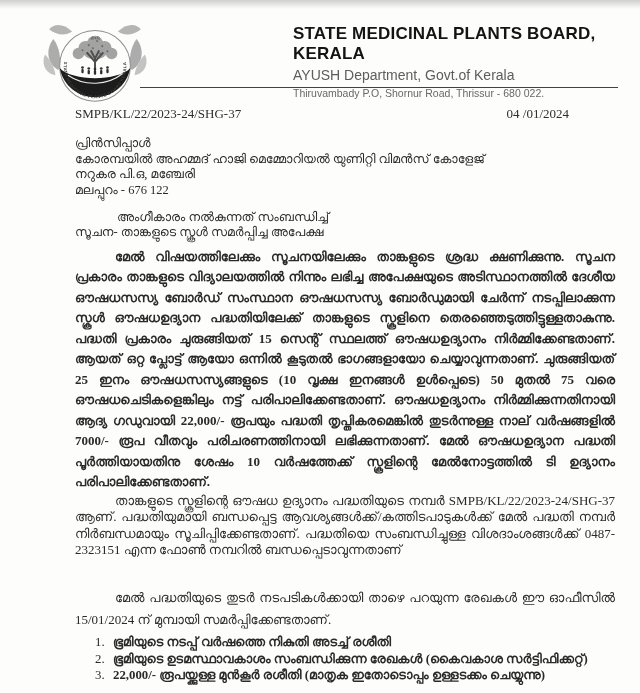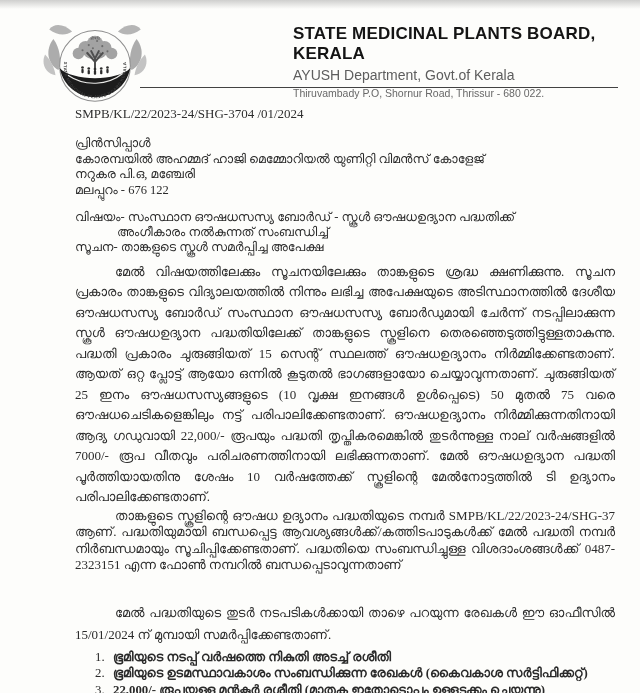--- a/index.html
+++ b/index.html
@@ -26,35 +26,35 @@
   }
   .org-name { font-size:17px; font-weight:bold; color:#141414; letter-spacing:.2px; line-height:1.15; }
   .org-dept { font-size:14px; color:#5d5d5d; margin-top:4px; }
   .org-addr { font-size:10.5px; color:#686868; margin-top:4px; }
   .head-rule {
     position:absolute; left:140px; right:22px; top:87px;
     border-top:1.7px solid #424242;
   }
   
   .ref-row {
-    position:absolute; left:75px; right:80px; top:106px;
-    display:flex; 
+    position:absolute; left:75px; right:71px; top:106px;
+    display:flex; justify-content:space-between;
     font-size:13px; color:#2e2e2e;
   }
   
   .content {
     position:absolute; left:75px; right:25px; top:136px;
     font-size:13px; color:#2a2a2a;
   }
   .recipient { font-size:12.5px; line-height:15.6px;font-family:Liberation Serif, serif; }
   .salutation { margin-top:21px; font-size:13px; }
   .subject { margin-top:12px; font-size:12.5px; line-height:14.8px; }
   .subject .indent2 { padding-left:42px; }
   .para { text-align:justify; text-indent:40px; }
-  .para-1 { margin-top:7px; line-height:20.5px; }
+  .para-1 { margin-top:7px; line-height:20.5px;font-weight:bold; }
   .para-2 { line-height:16.5px; }
   .para-3 { margin-top:28px; line-height:22px; }
   .doc-list { margin-top:3px; padding-left:20px; }
   .doc-item { display:flex; line-height:16.6px; font-size:12.8px; }
   .doc-num { width:18px; flex:0 0 18px; }
   .doc-text { flex:1; text-align:justify;font-weight:bold; }
 </style>
 </head>
 <body>
 
@@ -138,21 +138,20 @@
   <div class="content">
     <div class="recipient">
       <div>പ്രിൻസിപ്പാൾ</div>
       <div>കോരമ്പയിൽ അഹമ്മദ് ഹാജി മെമ്മോറിയൽ യുണിറ്റി വിമൻസ് കോളേജ്</div>
       <div>നറുകര പി.ഒ, മഞ്ചേരി</div>
       <div>മലപ്പുറം - 676 122</div>
     </div>
 
 
     <div class="subject">
-      <div>വിഷയം- സംസ്ഥാന ഔഷധസസ്യ ബോർഡ് - സ്കൂൾ ഔഷധഉദ്യാന പദ്ധതിക്ക്</div>
       <div class="indent2">അംഗീകാരം നൽകുന്നത് സംബന്ധിച്ച്</div>
       <div>സൂചന- താങ്കളുടെ സ്കൂൾ സമർപ്പിച്ച അപേക്ഷ</div>
     </div>
 
     <div class="para para-1">മേൽ വിഷയത്തിലേക്കും സൂചനയിലേക്കും താങ്കളുടെ ശ്രദ്ധ ക്ഷണിക്കുന്നു. സൂചന പ്രകാരം താങ്കളുടെ വിദ്യാലയത്തിൽ നിന്നും ലഭിച്ച അപേക്ഷയുടെ അടിസ്ഥാനത്തിൽ ദേശീയ ഔഷധസസ്യ ബോർഡ് സംസ്ഥാന ഔഷധസസ്യ ബോർഡുമായി ചേർന്ന് നടപ്പിലാക്കുന്ന സ്കൂൾ ഔഷധഉദ്യാന പദ്ധതിയിലേക്ക് താങ്കളുടെ സ്കൂളിനെ തെരഞ്ഞെടുത്തിട്ടുള്ളതാകുന്നു. പദ്ധതി പ്രകാരം ചുരുങ്ങിയത് 15 സെന്റ് സ്ഥലത്ത് ഔഷധഉദ്യാനം നിർമ്മിക്കേണ്ടതാണ്. ആയത് ഒറ്റ പ്ലോട്ട് ആയോ ഒന്നിൽ കൂടുതൽ ഭാഗങ്ങളായോ ചെയ്യാവുന്നതാണ്. ചുരുങ്ങിയത് 25 ഇനം ഔഷധസസ്യങ്ങളുടെ (10 വൃക്ഷ ഇനങ്ങൾ ഉൾപ്പെടെ) 50 മുതൽ 75 വരെ ഔഷധചെടികളെങ്കിലും നട്ട് പരിപാലിക്കേണ്ടതാണ്. ഔഷധഉദ്യാനം നിർമ്മിക്കുന്നതിനായി ആദ്യ ഗഡുവായി 22,000/- രൂപയും പദ്ധതി തൃപ്തികരമെങ്കിൽ തുടർന്നുള്ള നാല് വർഷങ്ങളിൽ 7000/- രൂപ വീതവും പരിചരണത്തിനായി ലഭിക്കുന്നതാണ്. മേൽ ഔഷധഉദ്യാന പദ്ധതി പൂർത്തിയായതിനു ശേഷം 10 വർഷത്തേക്ക് സ്കൂളിന്റെ മേൽനോട്ടത്തിൽ ടി ഉദ്യാനം പരിപാലിക്കേണ്ടതാണ്.</div>
     <div class="para para-2">താങ്കളുടെ സ്കൂളിന്റെ ഔഷധ ഉദ്യാനം പദ്ധതിയുടെ നമ്പർ SMPB/KL/22/2023-24/SHG-37 ആണ്. പദ്ധതിയുമായി ബന്ധപ്പെട്ട ആവശ്യങ്ങൾക്ക്/കത്തിടപാടുകൾക്ക് മേൽ പദ്ധതി നമ്പർ നിർബന്ധമായും സൂചിപ്പിക്കേണ്ടതാണ്. പദ്ധതിയെ സംബന്ധിച്ചുള്ള വിശദാംശങ്ങൾക്ക് 0487-2323151 എന്ന ഫോൺ നമ്പറിൽ ബന്ധപ്പെടാവുന്നതാണ്</div>
     <div class="para para-3">മേൽ പദ്ധതിയുടെ തുടർ നടപടികൾക്കായി താഴെ പറയുന്ന രേഖകൾ ഈ ഓഫീസിൽ 15/01/2024 ന് മുമ്പായി സമർപ്പിക്കേണ്ടതാണ്.</div>
 
     <div class="doc-list">
       <div class="doc-item">

